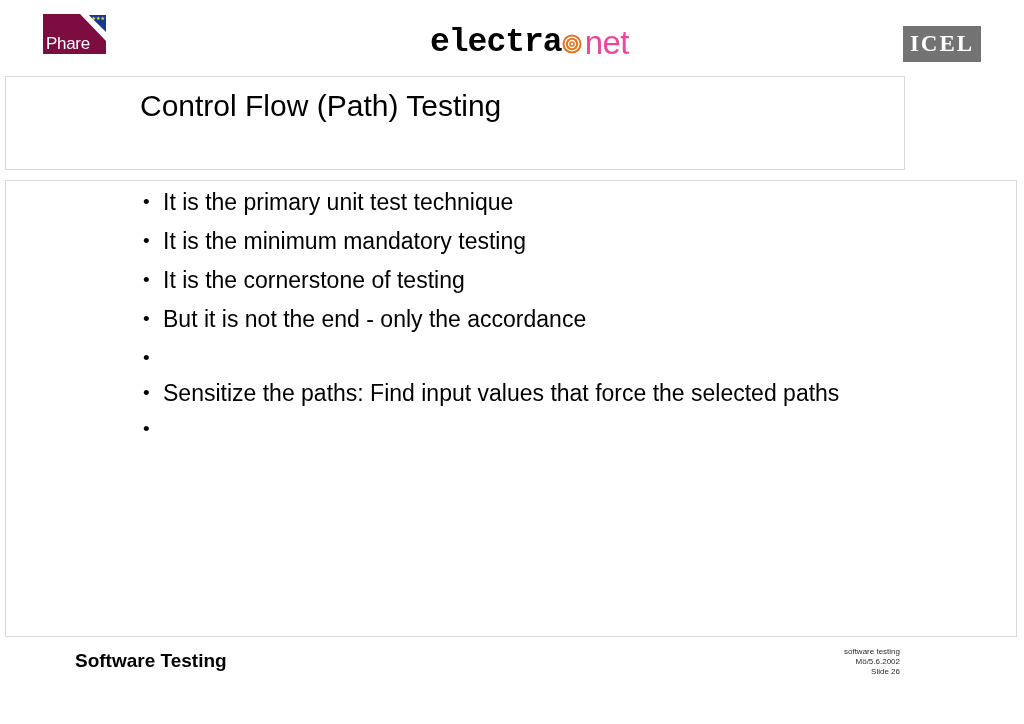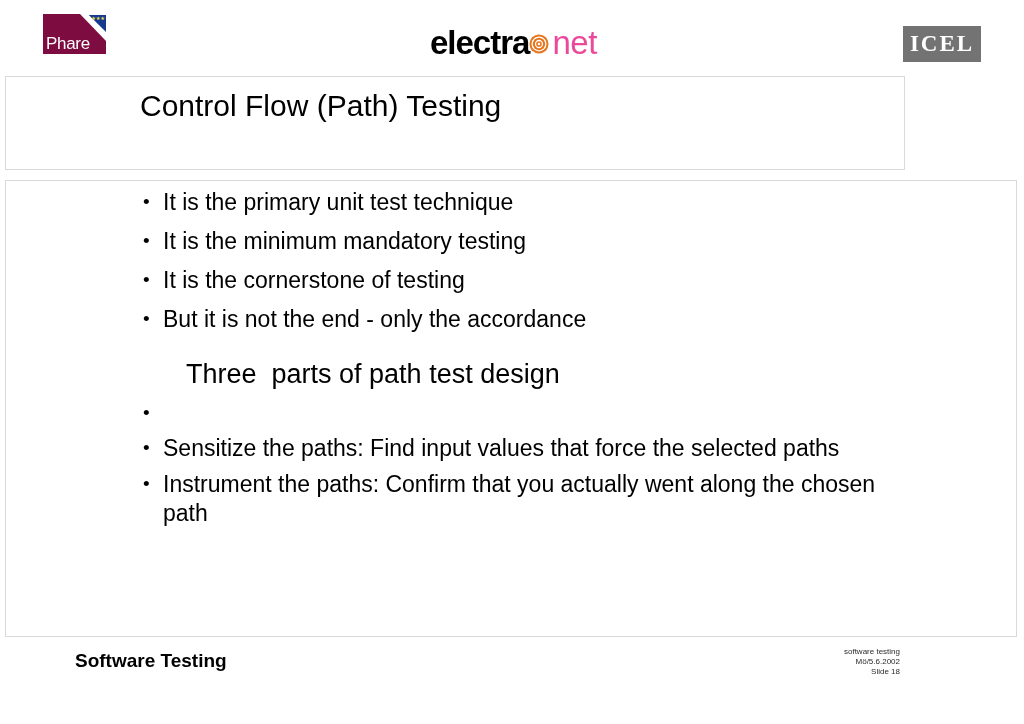--- a/index.html
+++ b/index.html
@@ -79,21 +79,21 @@
   
   #electranet-logo {
     position: absolute;
     left: 430px;
     top: 24px;
     height: 38px;
     display: flex;
     align-items: center;
   }
   #electranet-logo .word-electra {
-    font-family: Liberation Sans, sans-serif;
+    font-family: Liberation Mono, monospace;
     font-weight: bold;
     font-size: 33px;
     line-height: 34px;
     letter-spacing: -1px;
     color: #000000;
   }
   #electranet-logo .word-net {
     font-family: "Liberation Sans", sans-serif;
     font-weight: normal;
     font-size: 33px;
@@ -285,36 +285,34 @@
     </div>
     <div class="bullet-row">
       <span class="bullet-marker">•</span>
       <span class="bullet-text">It is the cornerstone of testing</span>
     </div>
     <div class="bullet-row">
       <span class="bullet-marker">•</span>
       <span class="bullet-text">But it is not the end - only the accordance</span>
     </div>
 
-    <div id="section-heading">Three  parts of path test design</div>
 
     <div class="bullet-row wrap">
       <span class="bullet-marker">•</span>
     </div>
     <div class="bullet-row wrap">
       <span class="bullet-marker">•</span>
       <span class="bullet-text">Sensitize the paths: Find input values that force the selected paths</span>
     </div>
     <div class="bullet-row wrap">
       <span class="bullet-marker">•</span>
-      <span class="bullet-text">Instrument the paths: Confirm that you actually went along the chosen path</span>
     </div>
 
   </div>
 </div>
 
 <div id="footer-left">Software Testing</div>
 
 <div id="footer-right">
   <div>software testing</div>
   <div>Mö/5.6.2002</div>
-  <div>Slide 18</div>
+  <div>Slide 26</div>
 </div>
 
 </body></html>

